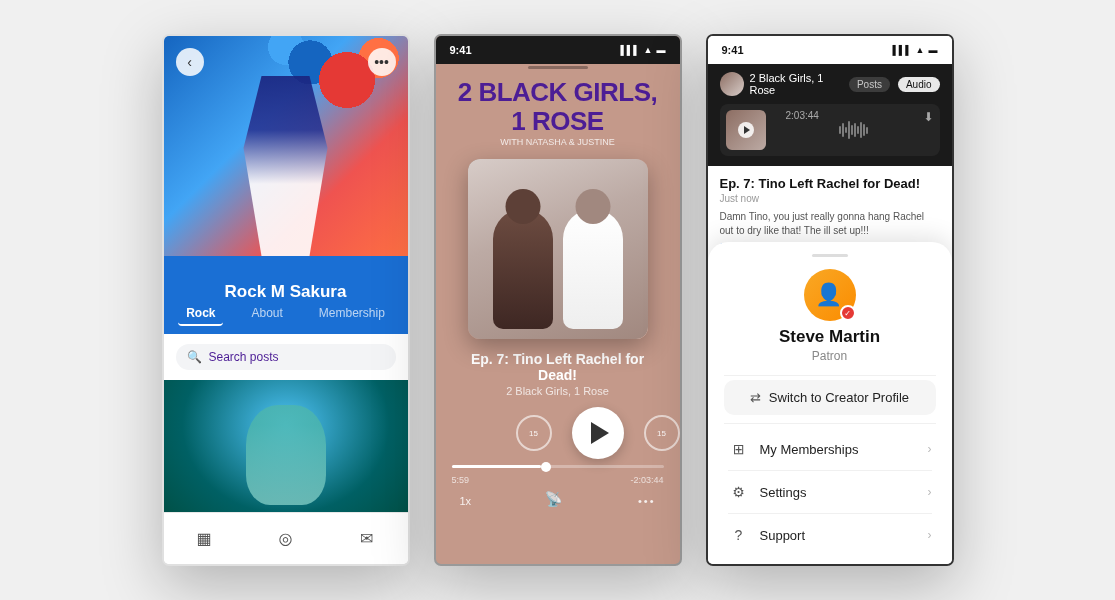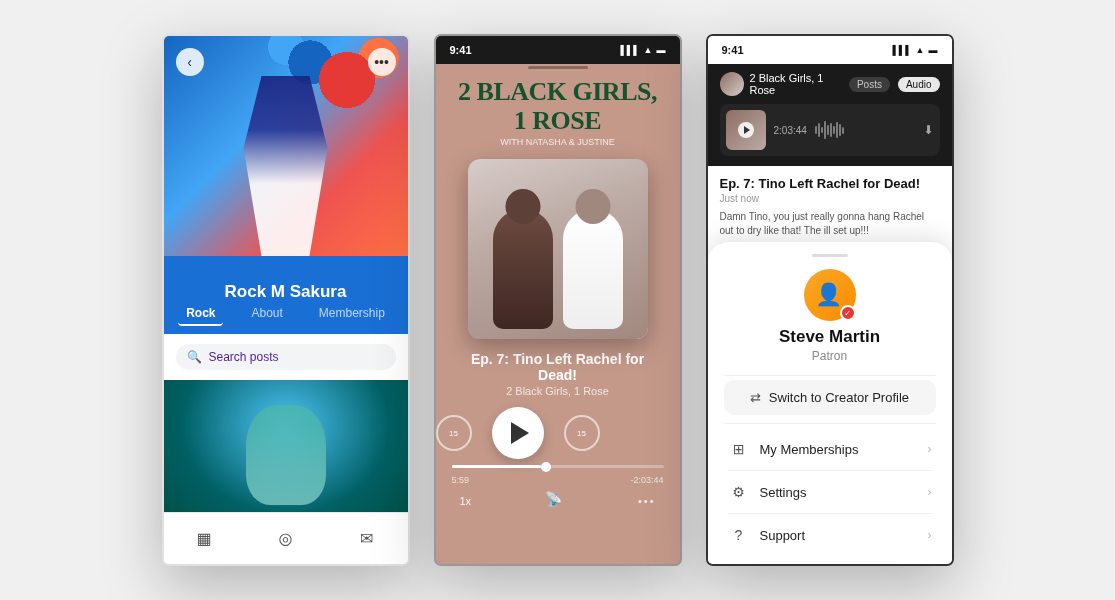--- a/index.html
+++ b/index.html
@@ -252,25 +252,24 @@
     }
 
     .podcast-title-area {
       text-align: center;
       padding: 8px 0 4px;
     }
 
     .podcast-big-title {
       font-size: 26px;
       font-weight: 900;
-      color: #14532d;
+      color: #4c1d95;
       line-height: 1.1;
       text-transform: uppercase;
       letter-spacing: -0.5px;
-      font-family: Liberation Serif, serif;
     }
 
     .podcast-subtitle-sm {
       color: rgba(255,255,255,0.8);
       font-size: 9px;
       margin-top: 2px;
     }
 
     .podcast-cover {
       width: 180px;
@@ -333,21 +332,21 @@
     .phone2-ep-show {
       color: rgba(255,255,255,0.75);
       font-size: 11px;
       text-align: center;
       margin-top: 2px;
     }
 
     .phone2-player {
       display: flex;
       align-items: center;
-      justify-content: flex-start;
+      justify-content: flex-end;
       gap: 20px;
       margin: 10px 0 6px;
     }
 
     .skip-btn {
       width: 36px; height: 36px;
       border-radius: 50%;
       border: 2px solid rgba(255,255,255,0.6);
       display: flex; align-items: center; justify-content: center;
       color: rgba(255,255,255,0.9);
@@ -494,22 +493,21 @@
       cursor: pointer;
     }
 
     .tab-pill.active {
       background: rgba(255,255,255,0.9);
       color: #111;
     }
 
     .podcast-row {
       display: flex;
-      align-items: center;
-      gap: 8px;
+      gap: 20px;
       background: rgba(255,255,255,0.05);
       border-radius: 8px;
       padding: 6px;
     }
 
     .podcast-thumb {
       width: 40px; height: 40px;
       border-radius: 6px;
       background: linear-gradient(135deg, #8d6e63, #bcaaa4);
       flex-shrink: 0;

